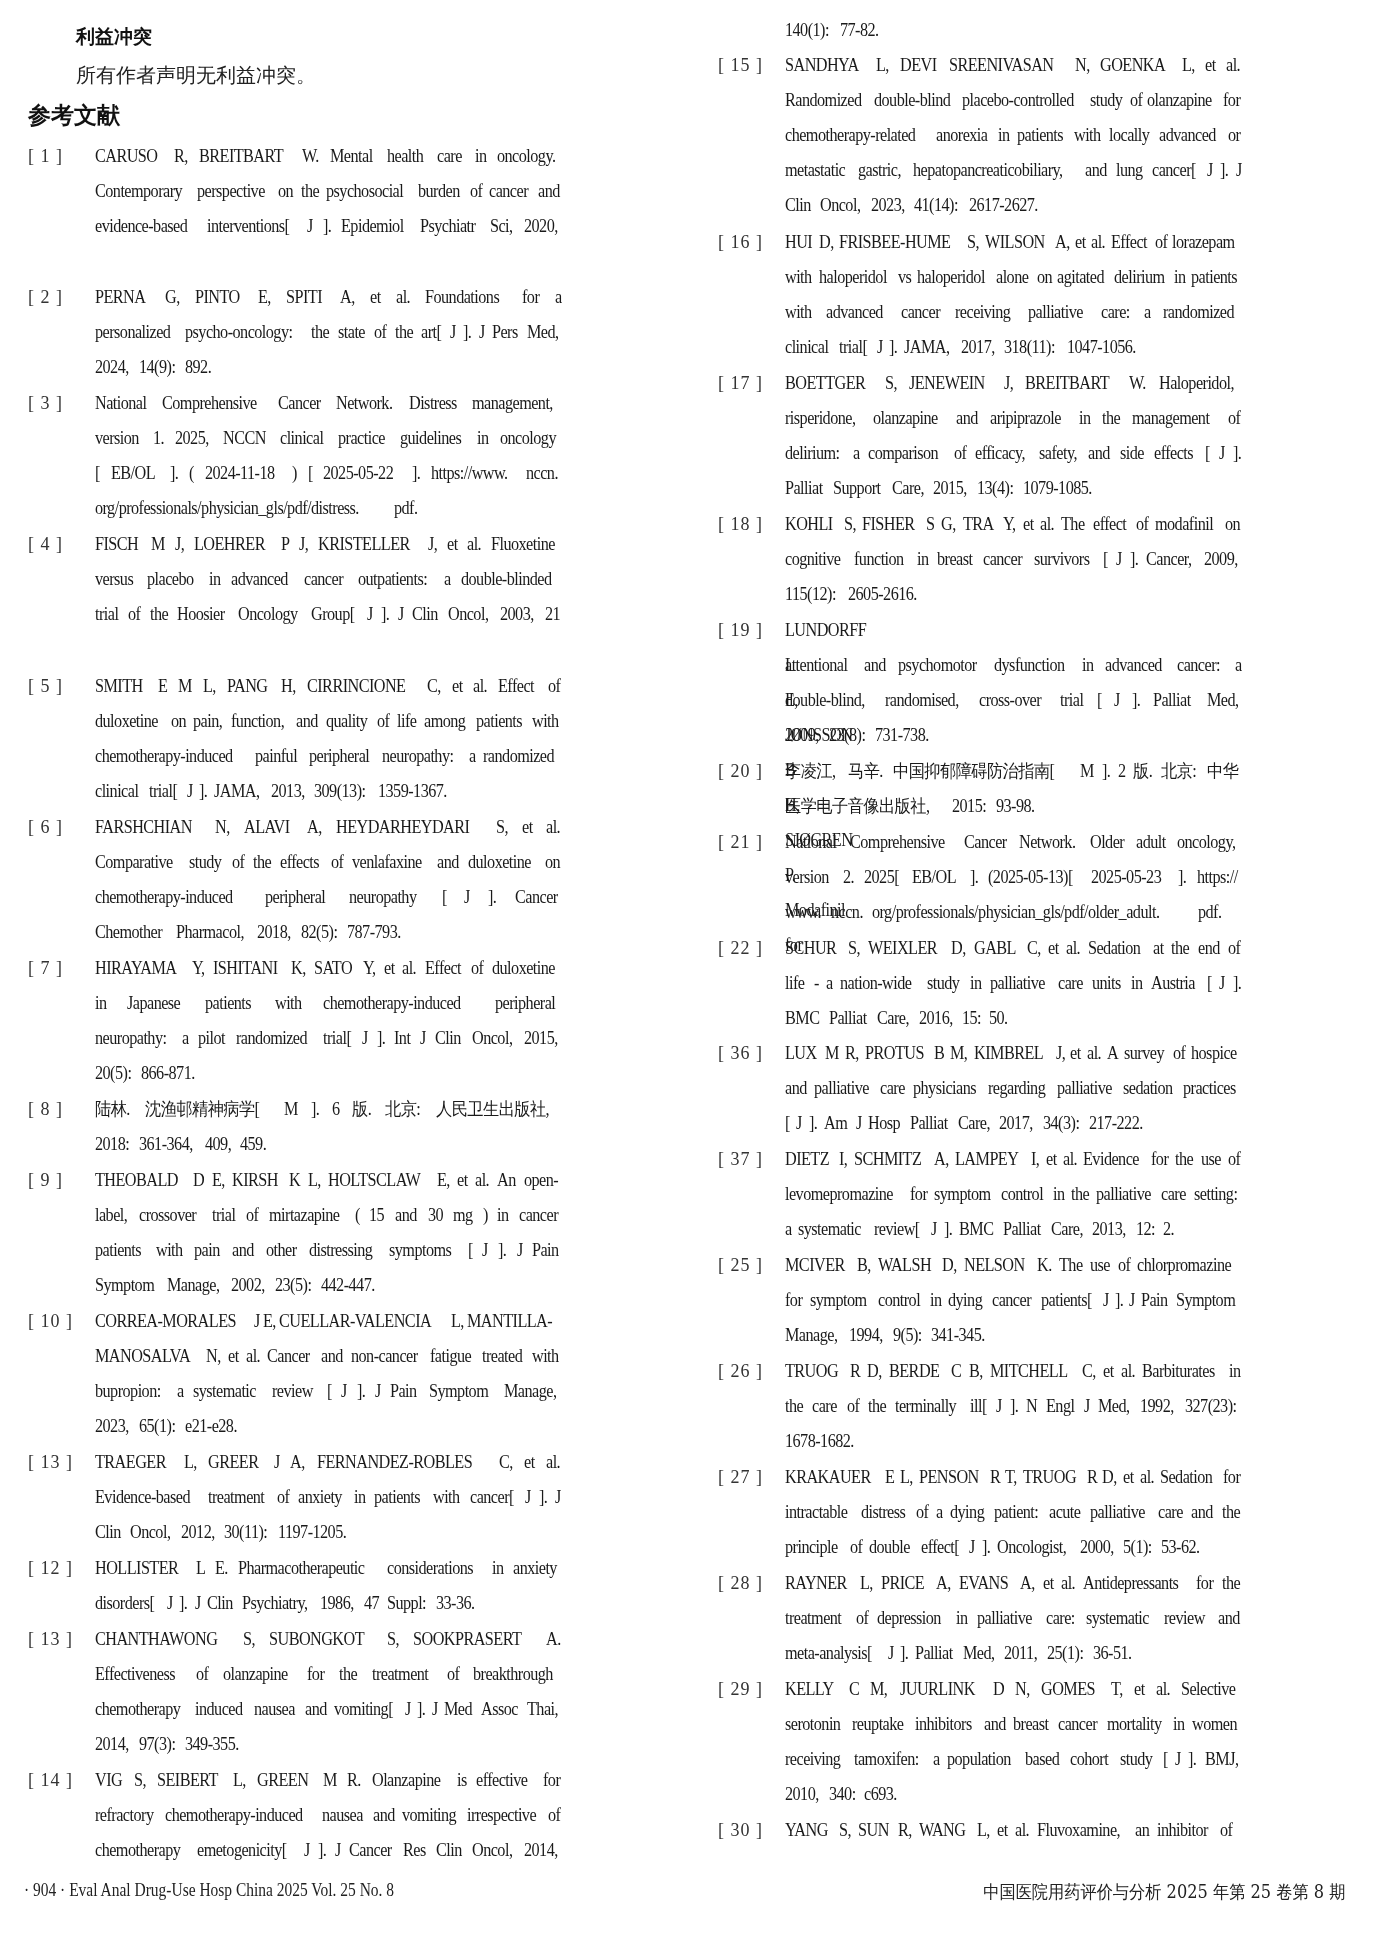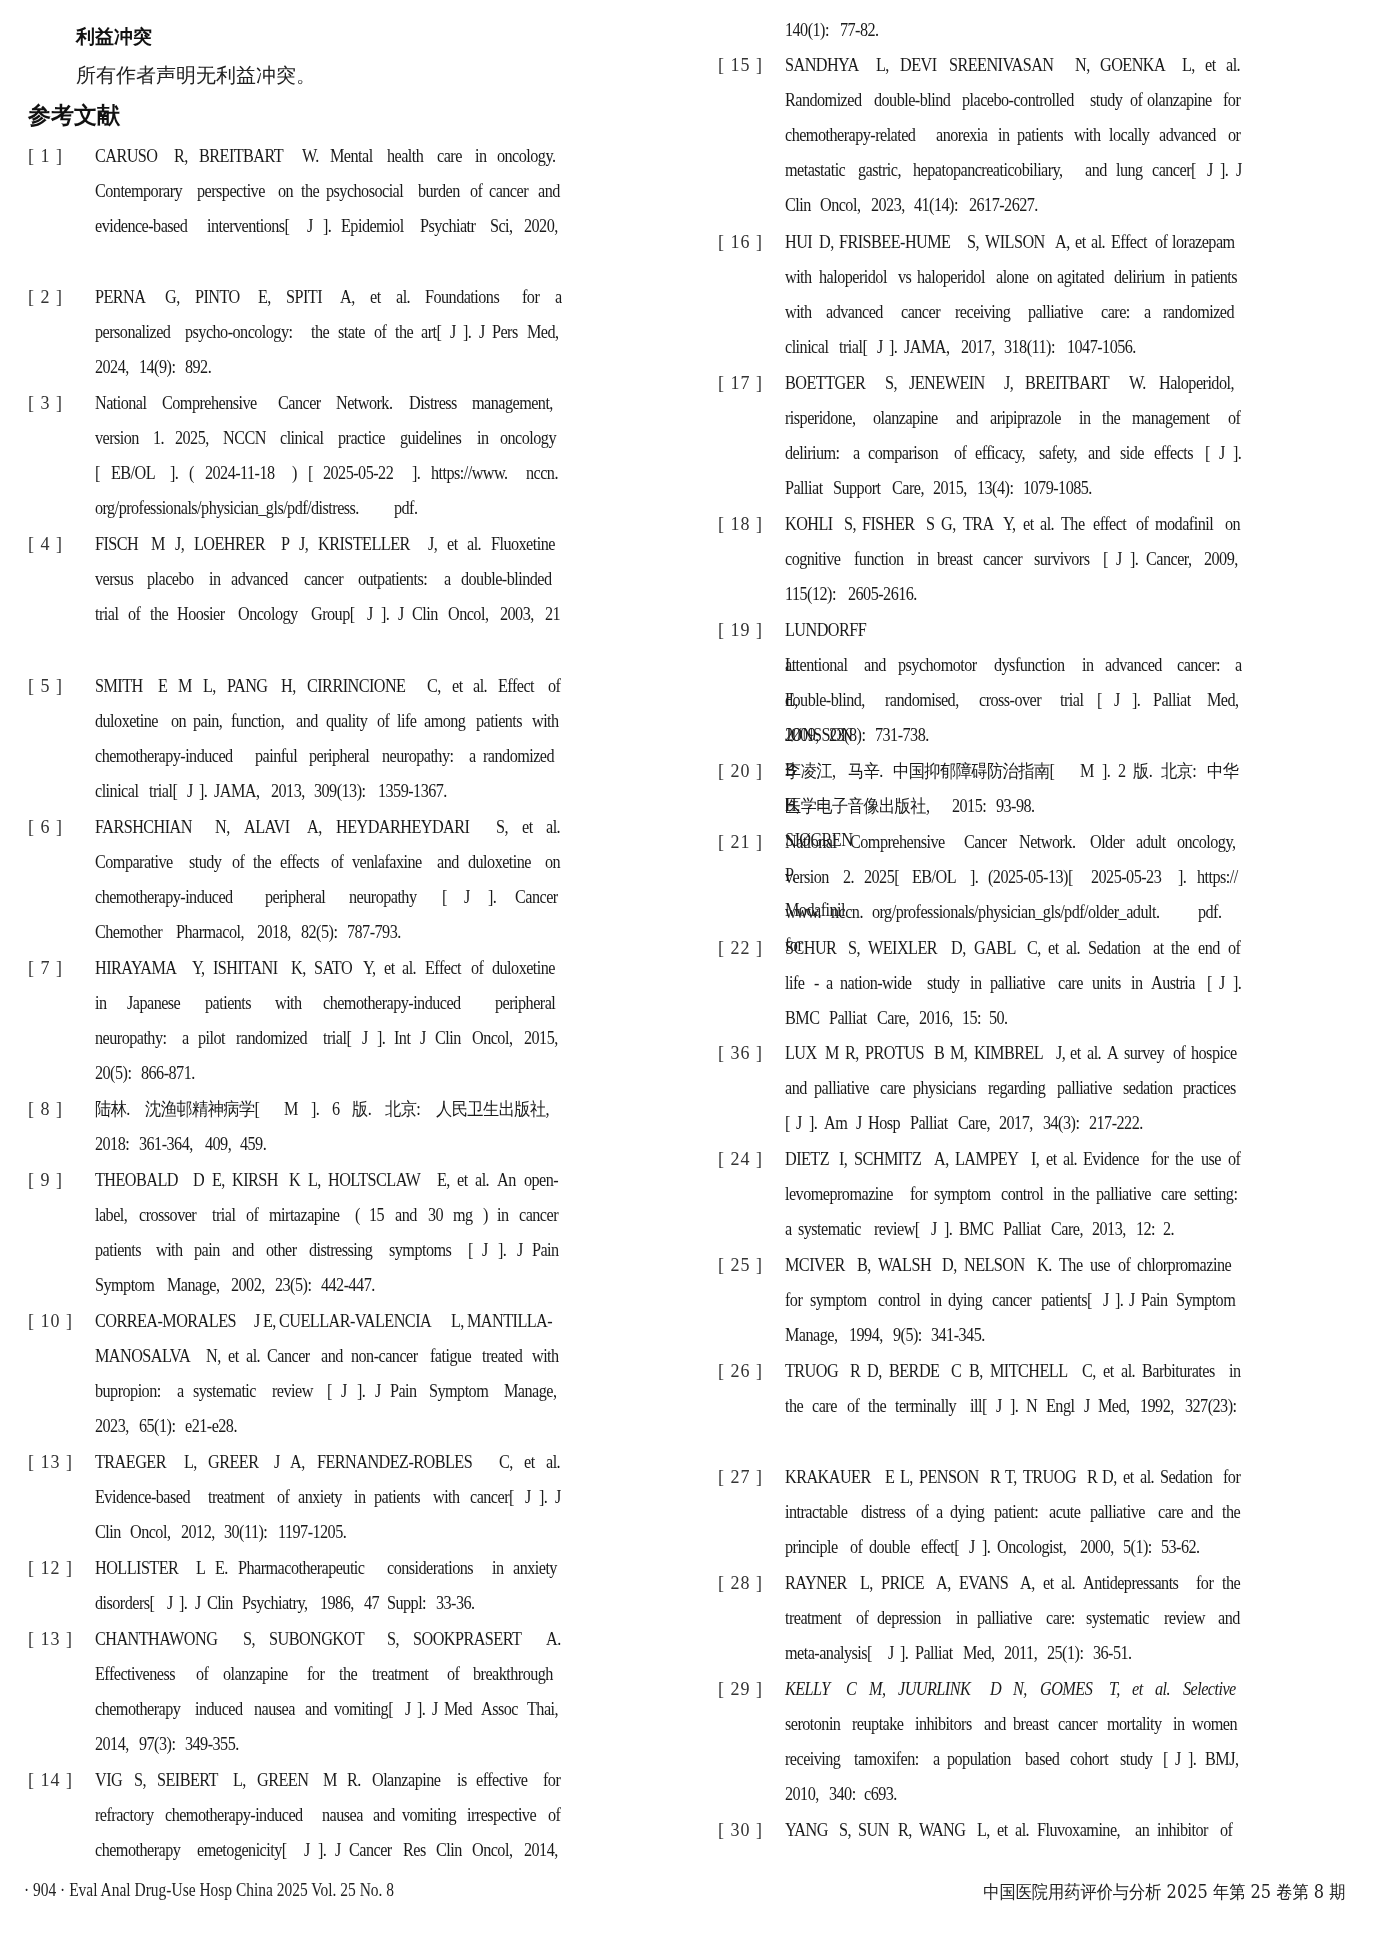--- a/index.html
+++ b/index.html
@@ -1150,21 +1150,21 @@
               <span class="w" style="display: inline-block; font-size: 18px; letter-spacing: -0.6px; transform: scaleX(0.9); transform-origin: left center;">Palliat</span>
               <span class="w" style="display: inline-block; font-size: 18px; letter-spacing: -0.6px; transform: scaleX(0.9); transform-origin: left center;">Care,</span>
               <span class="w" style="display: inline-block; font-size: 18px; letter-spacing: -0.6px; transform: scaleX(0.9); transform-origin: left center;">2017,</span>
               <span class="w" style="display: inline-block; font-size: 18px; letter-spacing: -0.6px; transform: scaleX(0.9); transform-origin: left center;">34(3):</span>
               <span class="w" style="display: inline-block; font-size: 18px; letter-spacing: -0.6px; transform: scaleX(0.9); transform-origin: left center;">217-222.</span>
             </div>
           </div>
         </div>
       </div>
       <div class="ref" style="top: 1142.3px;">
-        <div class="ref-num">[ 24 ]</div>
+        <div class="ref-num">[ 37 ]</div>
         <div class="ref-lines">
           <div class="ref-line">
             <div class="jline" style="width: 100%;">
               <span class="w" style="display: inline-block; font-size: 18px; letter-spacing: -0.6px; transform: scaleX(0.9); transform-origin: left center;">DIETZ</span>
               <span class="w" style="display: inline-block; font-size: 18px; letter-spacing: -0.6px; transform: scaleX(0.9); transform-origin: left center;">I,</span>
               <span class="w" style="display: inline-block; font-size: 18px; letter-spacing: -0.6px; transform: scaleX(0.9); transform-origin: left center;">SCHMITZ</span>
               <span class="w" style="display: inline-block; font-size: 18px; letter-spacing: -0.6px; transform: scaleX(0.9); transform-origin: left center;">A,</span>
               <span class="w" style="display: inline-block; font-size: 18px; letter-spacing: -0.6px; transform: scaleX(0.9); transform-origin: left center;">LAMPEY</span>
               <span class="w" style="display: inline-block; font-size: 18px; letter-spacing: -0.6px; transform: scaleX(0.9); transform-origin: left center;">I,</span>
               <span class="w" style="display: inline-block; font-size: 18px; letter-spacing: -0.6px; transform: scaleX(0.9); transform-origin: left center;">et</span>
@@ -1277,20 +1277,25 @@
               <span class="w" style="display: inline-block; font-size: 18px; letter-spacing: -0.6px; transform: scaleX(0.9); transform-origin: left center;">terminally</span>
               <span class="w" style="display: inline-block; font-size: 18px; letter-spacing: -0.6px; transform: scaleX(0.9); transform-origin: left center;">ill[</span>
               <span class="w" style="display: inline-block; font-size: 18px; letter-spacing: -0.6px; transform: scaleX(0.9); transform-origin: left center;">J</span>
               <span class="w" style="display: inline-block; font-size: 18px; letter-spacing: -0.6px; transform: scaleX(0.9); transform-origin: left center;">].</span>
               <span class="w" style="display: inline-block; font-size: 18px; letter-spacing: -0.6px; transform: scaleX(0.9); transform-origin: left center;">N</span>
               <span class="w" style="display: inline-block; font-size: 18px; letter-spacing: -0.6px; transform: scaleX(0.9); transform-origin: left center;">Engl</span>
               <span class="w" style="display: inline-block; font-size: 18px; letter-spacing: -0.6px; transform: scaleX(0.9); transform-origin: left center;">J</span>
               <span class="w" style="display: inline-block; font-size: 18px; letter-spacing: -0.6px; transform: scaleX(0.9); transform-origin: left center;">Med,</span>
               <span class="w" style="display: inline-block; font-size: 18px; letter-spacing: -0.6px; transform: scaleX(0.9); transform-origin: left center;">1992,</span>
               <span class="w" style="display: inline-block; font-size: 18px; letter-spacing: -0.6px; transform: scaleX(0.9); transform-origin: left center;">327(23):</span>
+            </div>
+          </div>
+          <div class="ref-line last">
+            <div class="jline last" style="width: 100%;">
+              <span class="w" style="display: inline-block; font-size: 18px; letter-spacing: -0.6px; transform: scaleX(0.9); transform-origin: left center;">1678-1682.</span>
             </div>
           </div>
         </div>
       </div>
       <div class="ref" style="top: 1460px;">
         <div class="ref-num">[ 27 ]</div>
         <div class="ref-lines">
           <div class="ref-line">
             <div class="jline" style="width: 100%;">
               <span class="w" style="display: inline-block; font-size: 18px; letter-spacing: -0.6px; transform: scaleX(0.9); transform-origin: left center;">KRAKAUER</span>
@@ -1381,21 +1386,21 @@
               <span class="w" style="display: inline-block; font-size: 18px; letter-spacing: -0.6px; transform: scaleX(0.9); transform-origin: left center;">25(1):</span>
               <span class="w" style="display: inline-block; font-size: 18px; letter-spacing: -0.6px; transform: scaleX(0.9); transform-origin: left center;">36-51.</span>
             </div>
           </div>
         </div>
       </div>
       <div class="ref" style="top: 1671.8px;">
         <div class="ref-num">[ 29 ]</div>
         <div class="ref-lines">
           <div class="ref-line">
-            <div class="jline" style="width: 100%; font-style: italic;">
+            <div class="jline" style="width: 100%;">
               <span class="w" style="display: inline-block; font-size: 18px; letter-spacing: -0.6px; transform: scaleX(0.9); transform-origin: left center;">KELLY</span>
               <span class="w" style="display: inline-block; font-size: 18px; letter-spacing: -0.6px; transform: scaleX(0.9); transform-origin: left center;">C</span>
               <span class="w" style="display: inline-block; font-size: 18px; letter-spacing: -0.6px; transform: scaleX(0.9); transform-origin: left center;">M,</span>
               <span class="w" style="display: inline-block; font-size: 18px; letter-spacing: -0.6px; transform: scaleX(0.9); transform-origin: left center;">JUURLINK</span>
               <span class="w" style="display: inline-block; font-size: 18px; letter-spacing: -0.6px; transform: scaleX(0.9); transform-origin: left center;">D</span>
               <span class="w" style="display: inline-block; font-size: 18px; letter-spacing: -0.6px; transform: scaleX(0.9); transform-origin: left center;">N,</span>
               <span class="w" style="display: inline-block; font-size: 18px; letter-spacing: -0.6px; transform: scaleX(0.9); transform-origin: left center;">GOMES</span>
               <span class="w" style="display: inline-block; font-size: 18px; letter-spacing: -0.6px; transform: scaleX(0.9); transform-origin: left center;">T,</span>
               <span class="w" style="display: inline-block; font-size: 18px; letter-spacing: -0.6px; transform: scaleX(0.9); transform-origin: left center;">et</span>
               <span class="w" style="display: inline-block; font-size: 18px; letter-spacing: -0.6px; transform: scaleX(0.9); transform-origin: left center;">al.</span>

